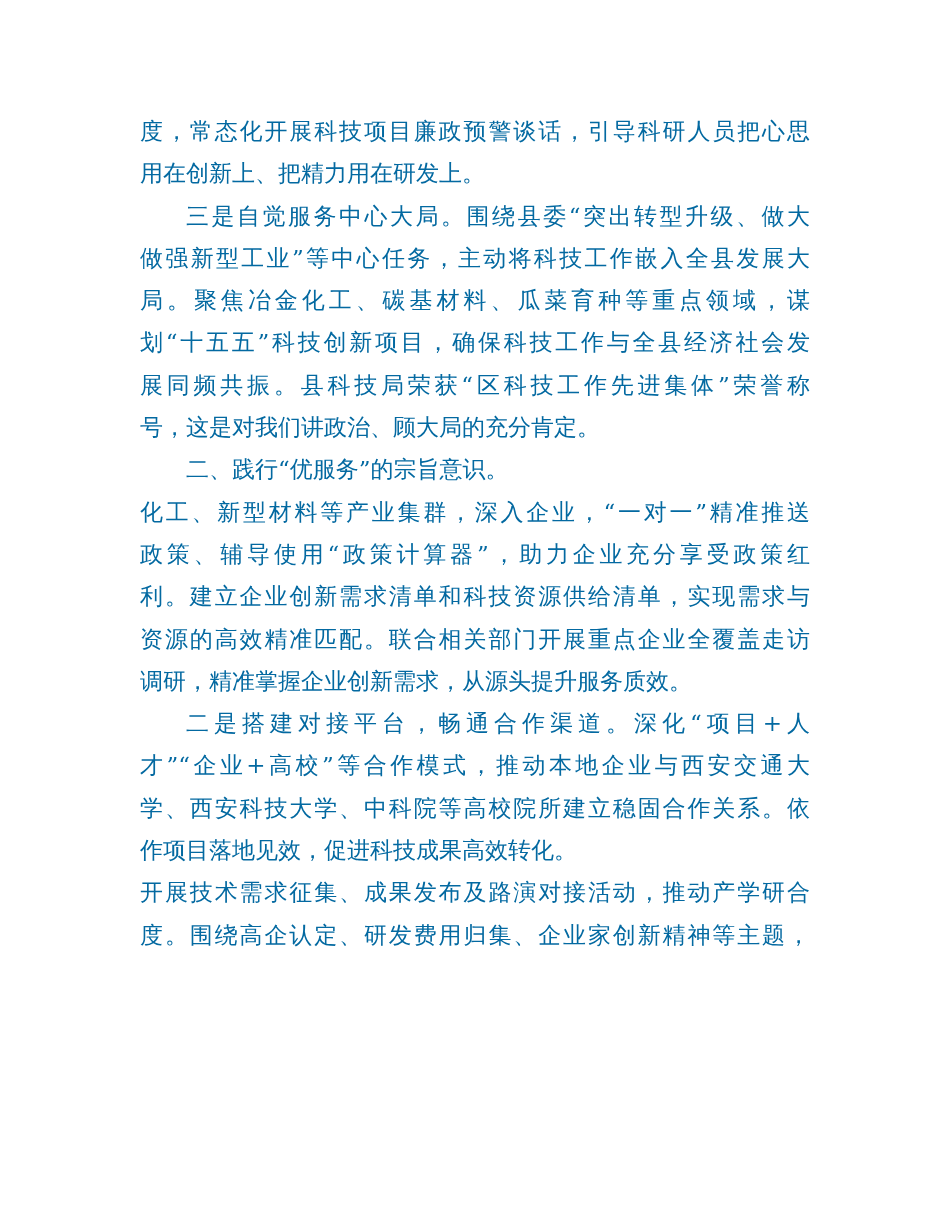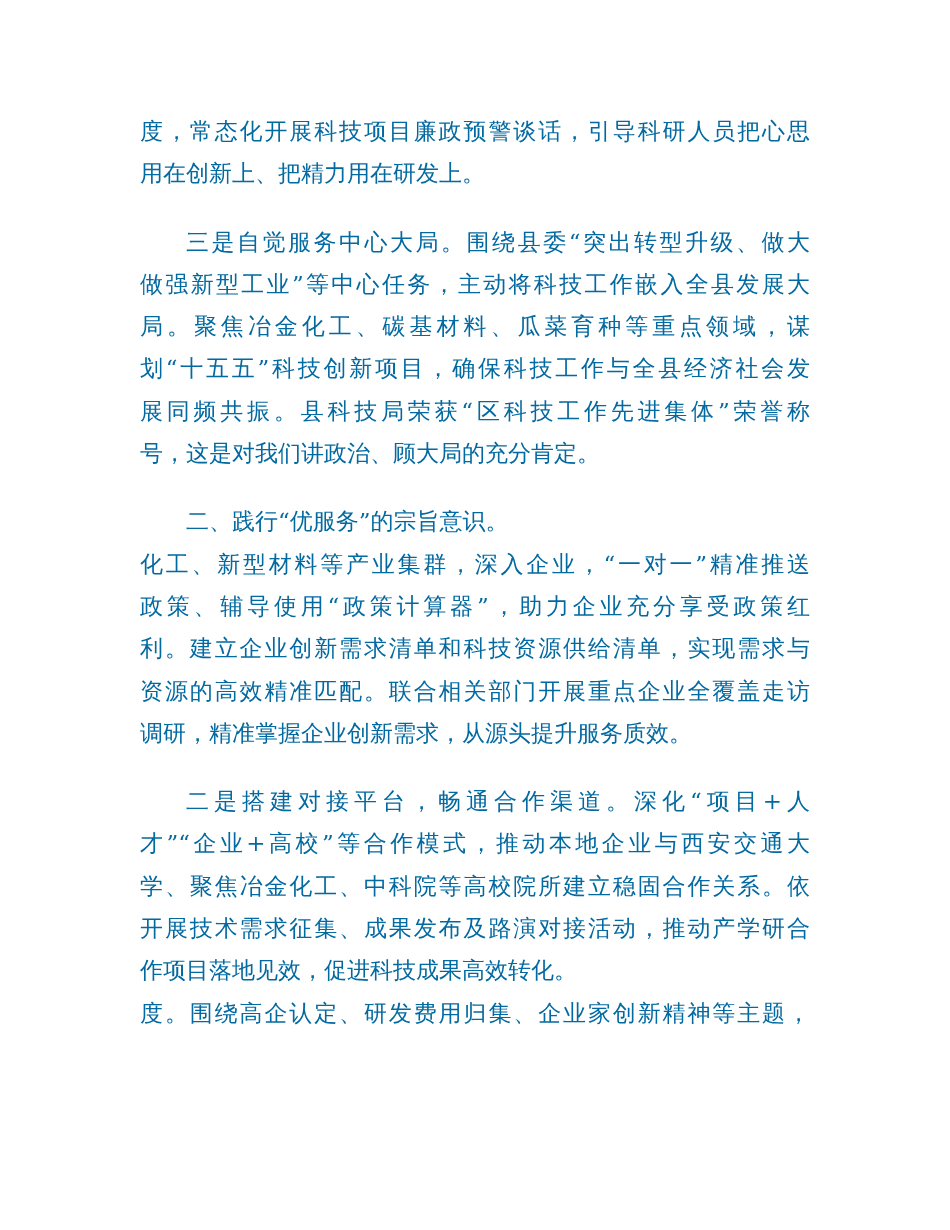--- a/index.html
+++ b/index.html
@@ -29,21 +29,20 @@
       white-space: nowrap;
       text-align: justify;
       text-align-last: justify;
       overflow: hidden;
     }
     .line.last {
       text-align-last: left;
     }
     .indent {
       padding-left: 46px;
-      margin-top: 26px;
     }
   </style>
 </head>
 <body>
 
 <div class="page">
   <span class="line">度，常态化开展科技项目廉政预警谈话，引导科研人员把心思</span>
   <span class="line last">用在创新上、把精力用在研发上。</span>
   <span class="line indent">三是自觉服务中心大局。围绕县委“突出转型升级、做大</span>
   <span class="line">做强新型工业”等中心任务，主动将科技工作嵌入全县发展大</span>
@@ -52,17 +51,17 @@
   <span class="line">展同频共振。县科技局荣获“区科技工作先进集体”荣誉称</span>
   <span class="line last">号，这是对我们讲政治、顾大局的充分肯定。</span>
   <span class="line indent last">二、践行“优服务”的宗旨意识。</span>
   <span class="line">化工、新型材料等产业集群，深入企业，“一对一”精准推送</span>
   <span class="line">政策、辅导使用“政策计算器”，助力企业充分享受政策红</span>
   <span class="line">利。建立企业创新需求清单和科技资源供给清单，实现需求与</span>
   <span class="line">资源的高效精准匹配。联合相关部门开展重点企业全覆盖走访</span>
   <span class="line last">调研，精准掌握企业创新需求，从源头提升服务质效。</span>
   <span class="line indent">二是搭建对接平台，畅通合作渠道。深化“项目+人</span>
   <span class="line">才”“企业+高校”等合作模式，推动本地企业与西安交通大</span>
-  <span class="line">学、聚焦冶金化工、中科院等高校院所建立稳固合作关系。依</span>
+  <span class="line">学、西安科技大学、中科院等高校院所建立稳固合作关系。依</span>
+  <span class="line last">作项目落地见效，促进科技成果高效转化。</span>
   <span class="line">开展技术需求征集、成果发布及路演对接活动，推动产学研合</span>
-  <span class="line last">作项目落地见效，促进科技成果高效转化。</span>
   <span class="line">度。围绕高企认定、研发费用归集、企业家创新精神等主题，</span>
 </div>
 
 </body></html>

